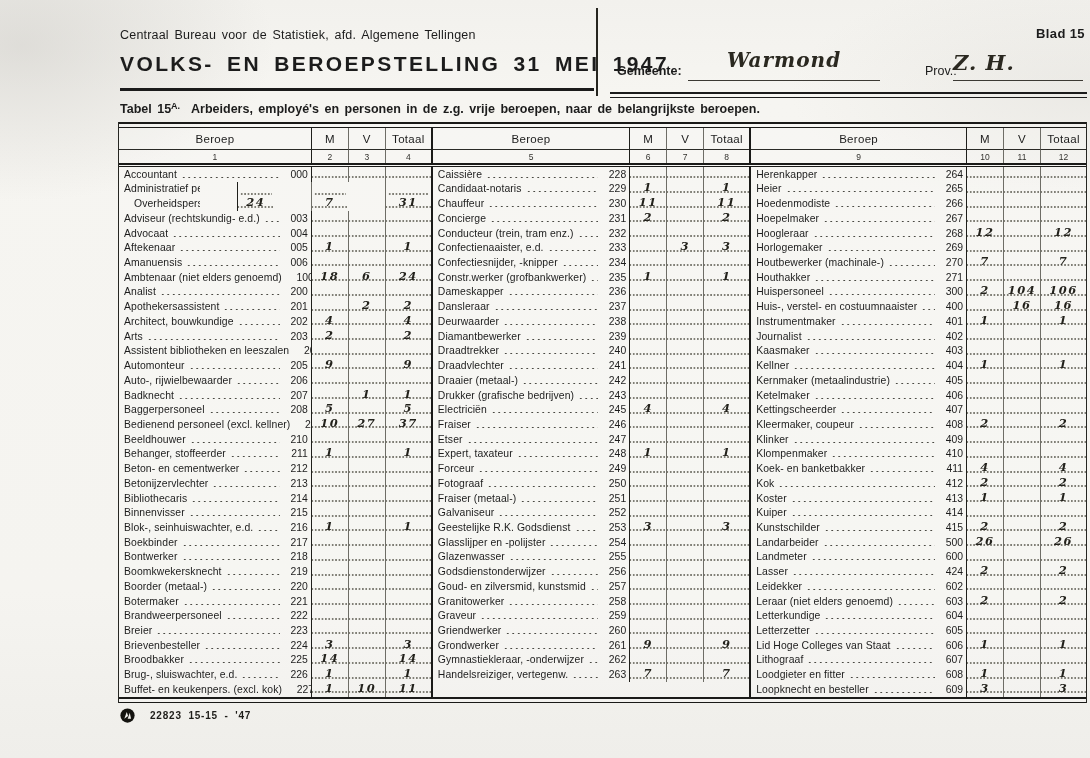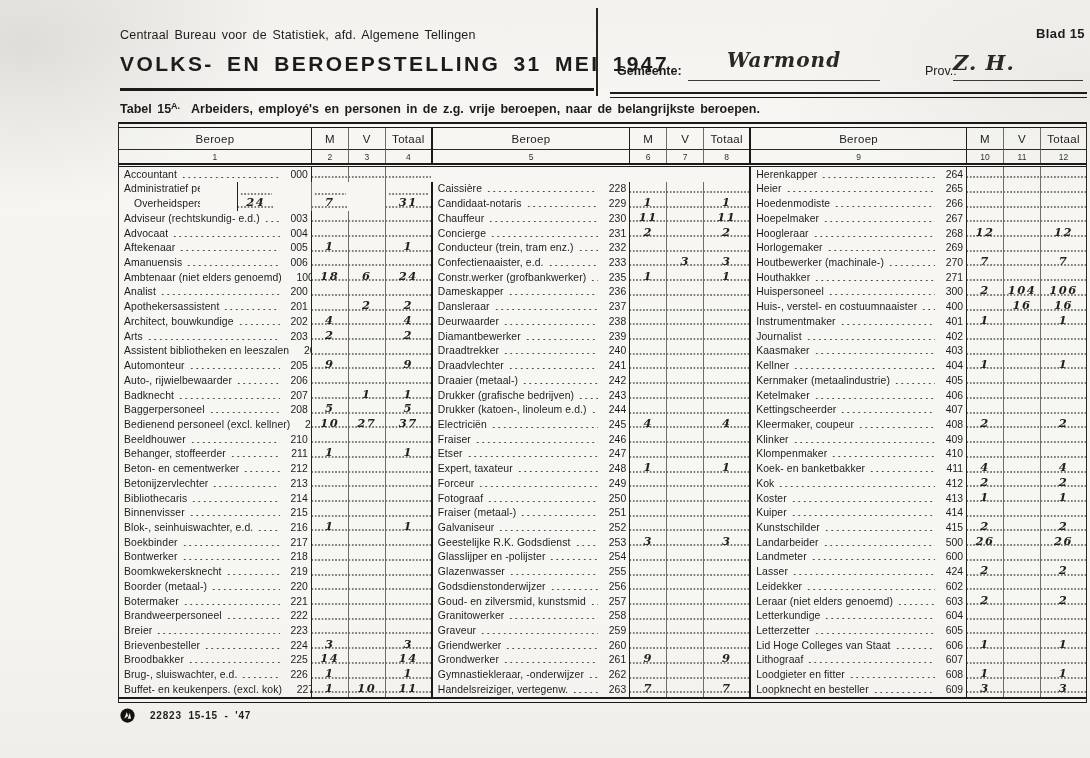--- a/index.html
+++ b/index.html
@@ -32,21 +32,21 @@
   .tabel-title{left:120px;top:101px;font-size:12.5px;font-weight:bold;word-spacing:2px;white-space:nowrap;}
   .tabel-title sup{font-size:9px;vertical-align:4px;}
 
   
   .tbl{left:118px;top:122px;width:969px;box-sizing:border-box;
        border-left:1.4px solid #262622;border-right:1.4px solid #262622;
        background:rgba(255,255,255,.18);}
   .rule-top{height:6px;border-top:2.6px solid #1a1a18;border-bottom:1.2px solid #1a1a18;box-sizing:border-box;}
   .rule-mid{height:4px;border-top:2.4px solid #1a1a18;border-bottom:1px solid #1a1a18;box-sizing:border-box;}
   .rule-bot{height:6px;border-top:2.6px solid #1a1a18;border-bottom:1.2px solid #1a1a18;box-sizing:border-box;}
-  .panels{display:flex;align-items:flex-end;}
+  .panels{display:flex;}
   .panel{box-sizing:border-box;}
   .panel:nth-child(1){width:312px;}
   .panel:nth-child(2){width:318.5px;}
   .panel:nth-child(3){width:337px;}
   .panel + .panel{border-left:2.6px solid #1a1a18;}
   .grid{display:grid;grid-template-columns:1fr 37px 37px 46px;}
   .hcell{height:22px;display:flex;align-items:center;justify-content:center;
          font-size:11.5px;letter-spacing:.3px;border-bottom:1.1px solid #2a2a26;box-sizing:border-box;}
   .ncell{height:13px;display:flex;align-items:center;justify-content:center;font-size:8.5px;color:#33322e;box-sizing:border-box;}
   .bl-thick{border-left:1.6px solid #1f1f1b;}
@@ -733,20 +733,32 @@
             <div class="c cv bl-thin">
               <span class="hw">3</span>
             </div>
             <div class="c cv bl-thin">
               <span class="hw">3</span>
             </div>
           </div>
           <div class="trow">
             <div class="c cn">
               <div class="nl">
+                <span class="nt">Confectiesnijder, -knipper</span>
+                <span class="lead"></span>
+                <span class="code">234</span>
+              </div>
+            </div>
+            <div class="c cv bl-thick"></div>
+            <div class="c cv bl-thin"></div>
+            <div class="c cv bl-thin"></div>
+          </div>
+          <div class="trow">
+            <div class="c cn">
+              <div class="nl">
                 <span class="nt">Constr.werker (grofbankwerker)</span>
                 <span class="lead"></span>
                 <span class="code">235</span>
               </div>
             </div>
             <div class="c cv bl-thick">
               <span class="hw">1</span>
             </div>
             <div class="c cv bl-thin"></div>
             <div class="c cv bl-thin">
@@ -836,32 +848,20 @@
             <div class="c cv bl-thick"></div>
             <div class="c cv bl-thin"></div>
             <div class="c cv bl-thin"></div>
           </div>
           <div class="trow">
             <div class="c cn">
               <div class="nl">
                 <span class="nt">Drukker (grafische bedrijven)</span>
                 <span class="lead"></span>
                 <span class="code">243</span>
-              </div>
-            </div>
-            <div class="c cv bl-thick"></div>
-            <div class="c cv bl-thin"></div>
-            <div class="c cv bl-thin"></div>
-          </div>
-          <div class="trow">
-            <div class="c cn">
-              <div class="nl">
-                <span class="nt">Drukker (katoen-, linoleum e.d.)</span>
-                <span class="lead"></span>
-                <span class="code">244</span>
               </div>
             </div>
             <div class="c cv bl-thick"></div>
             <div class="c cv bl-thin"></div>
             <div class="c cv bl-thin"></div>
           </div>
           <div class="trow">
             <div class="c cn">
               <div class="nl">
                 <span class="nt">Electriciën</span>

